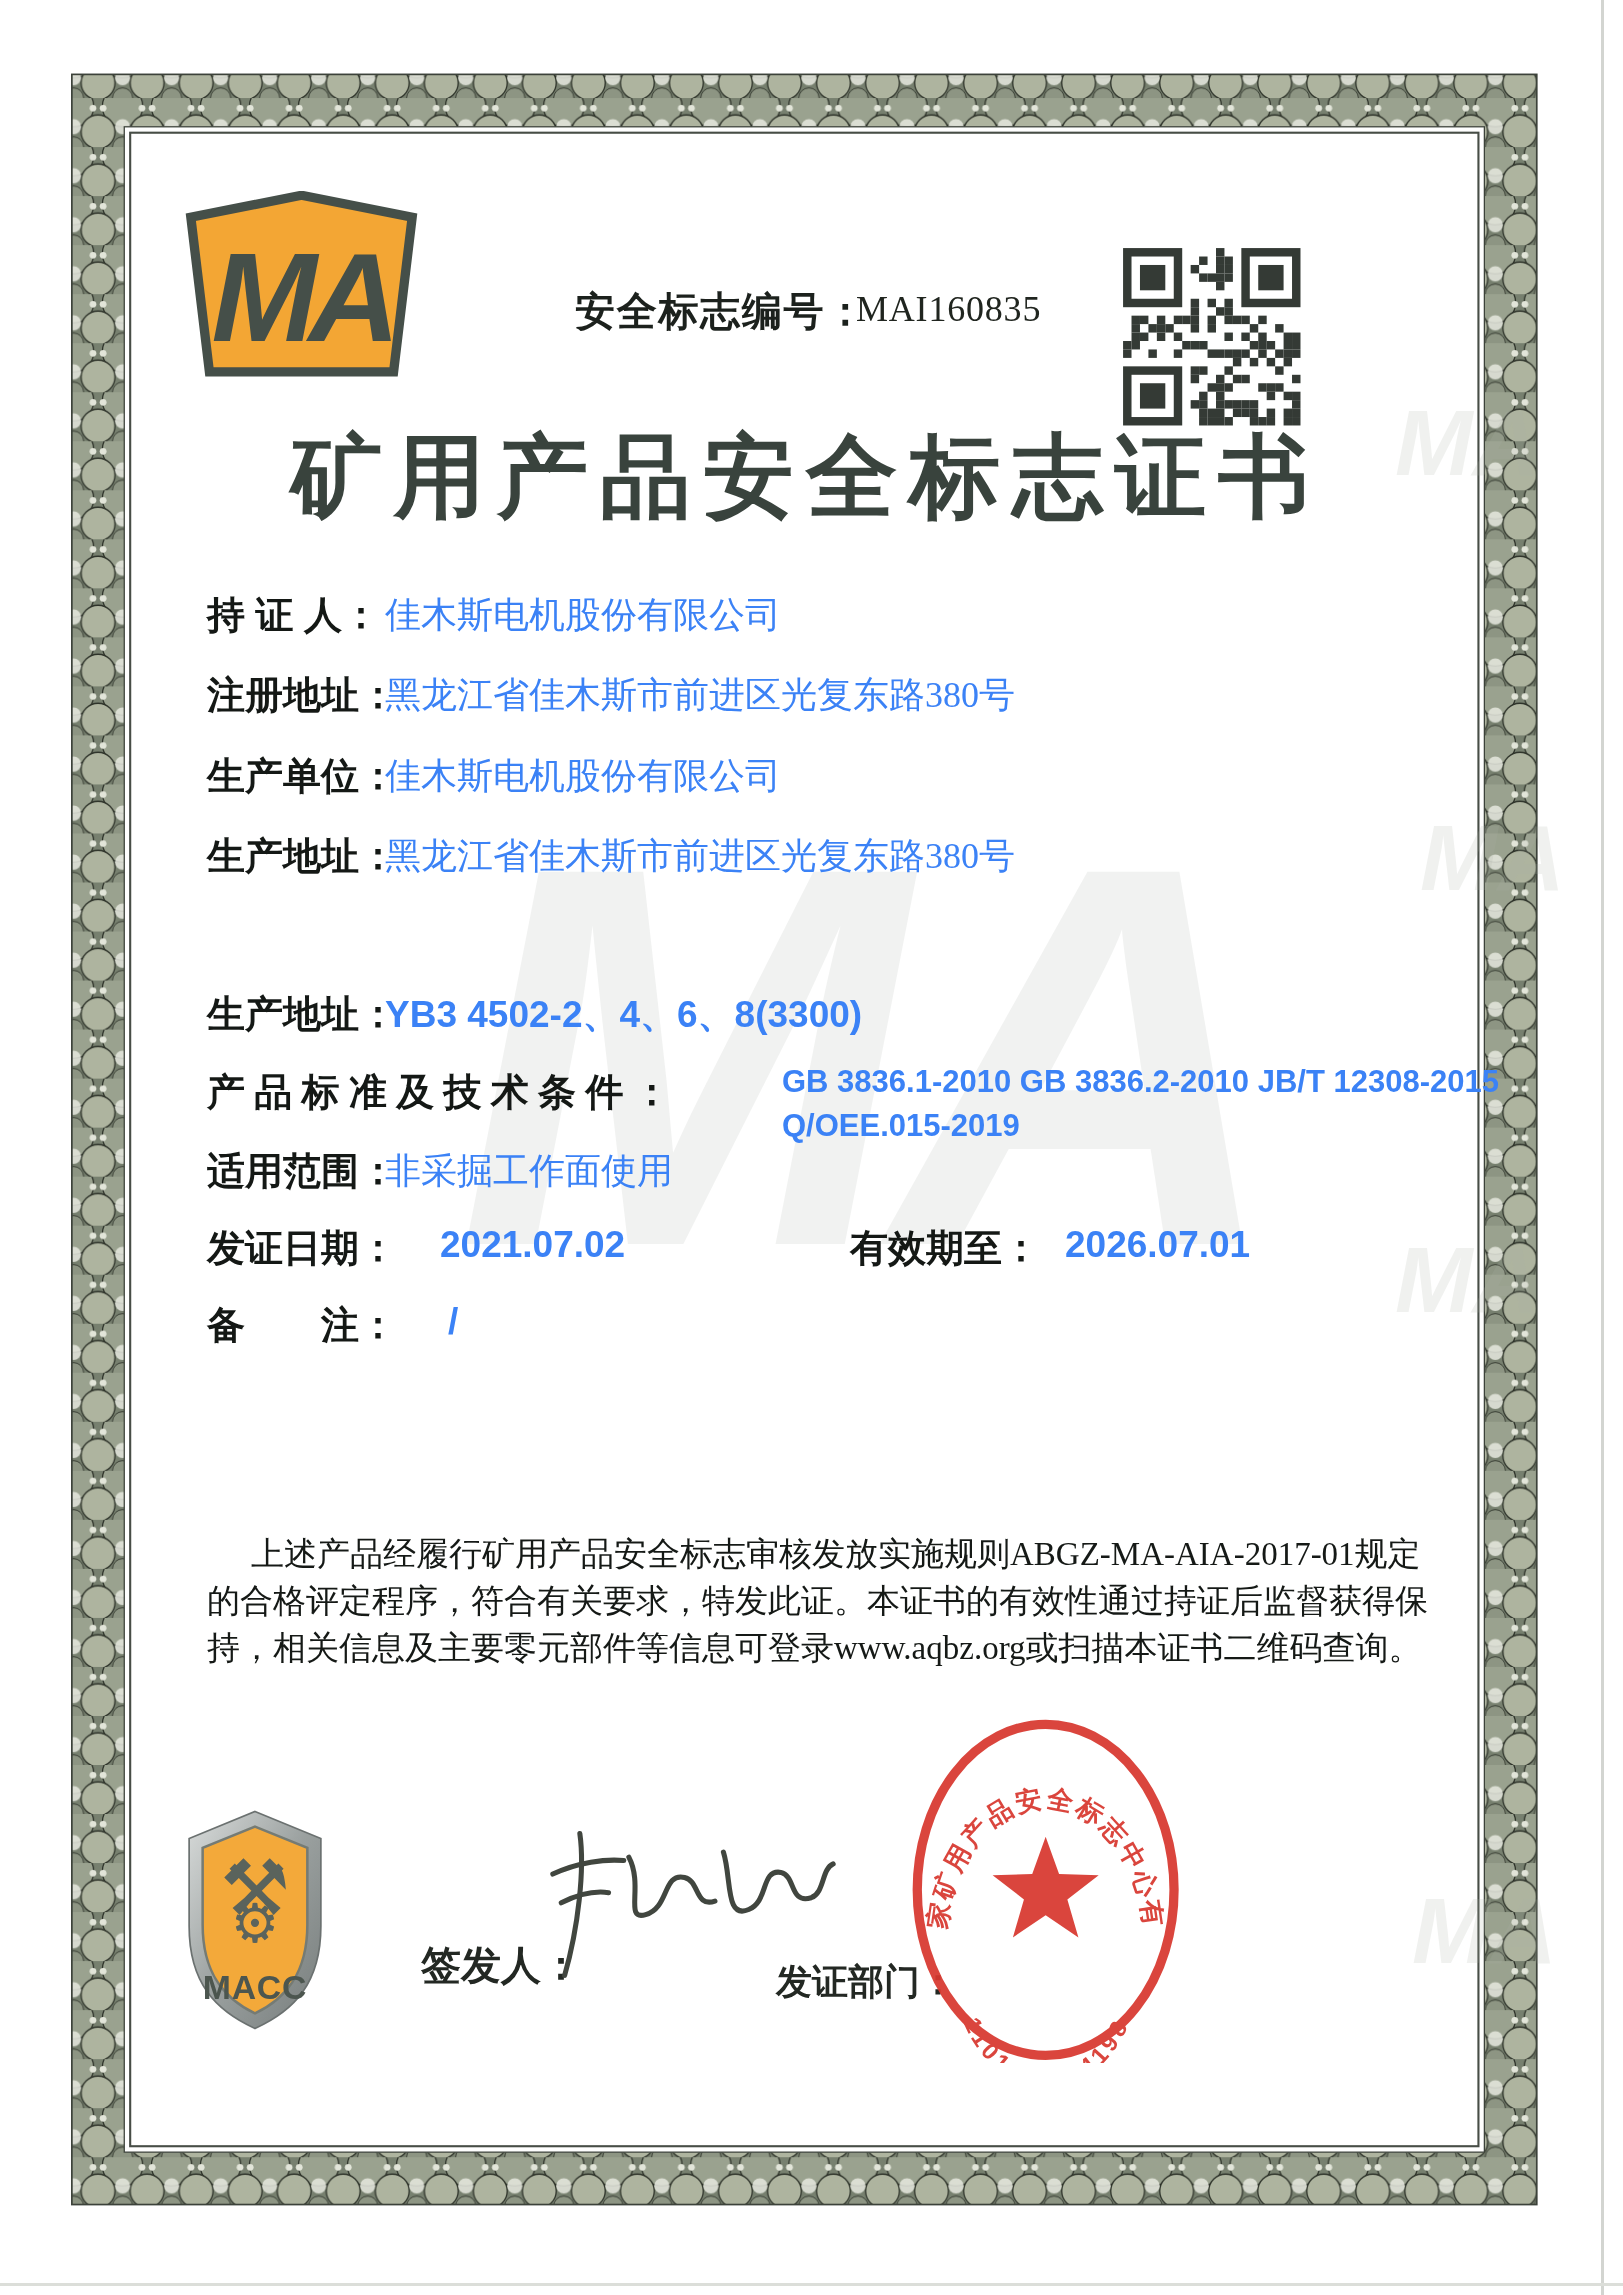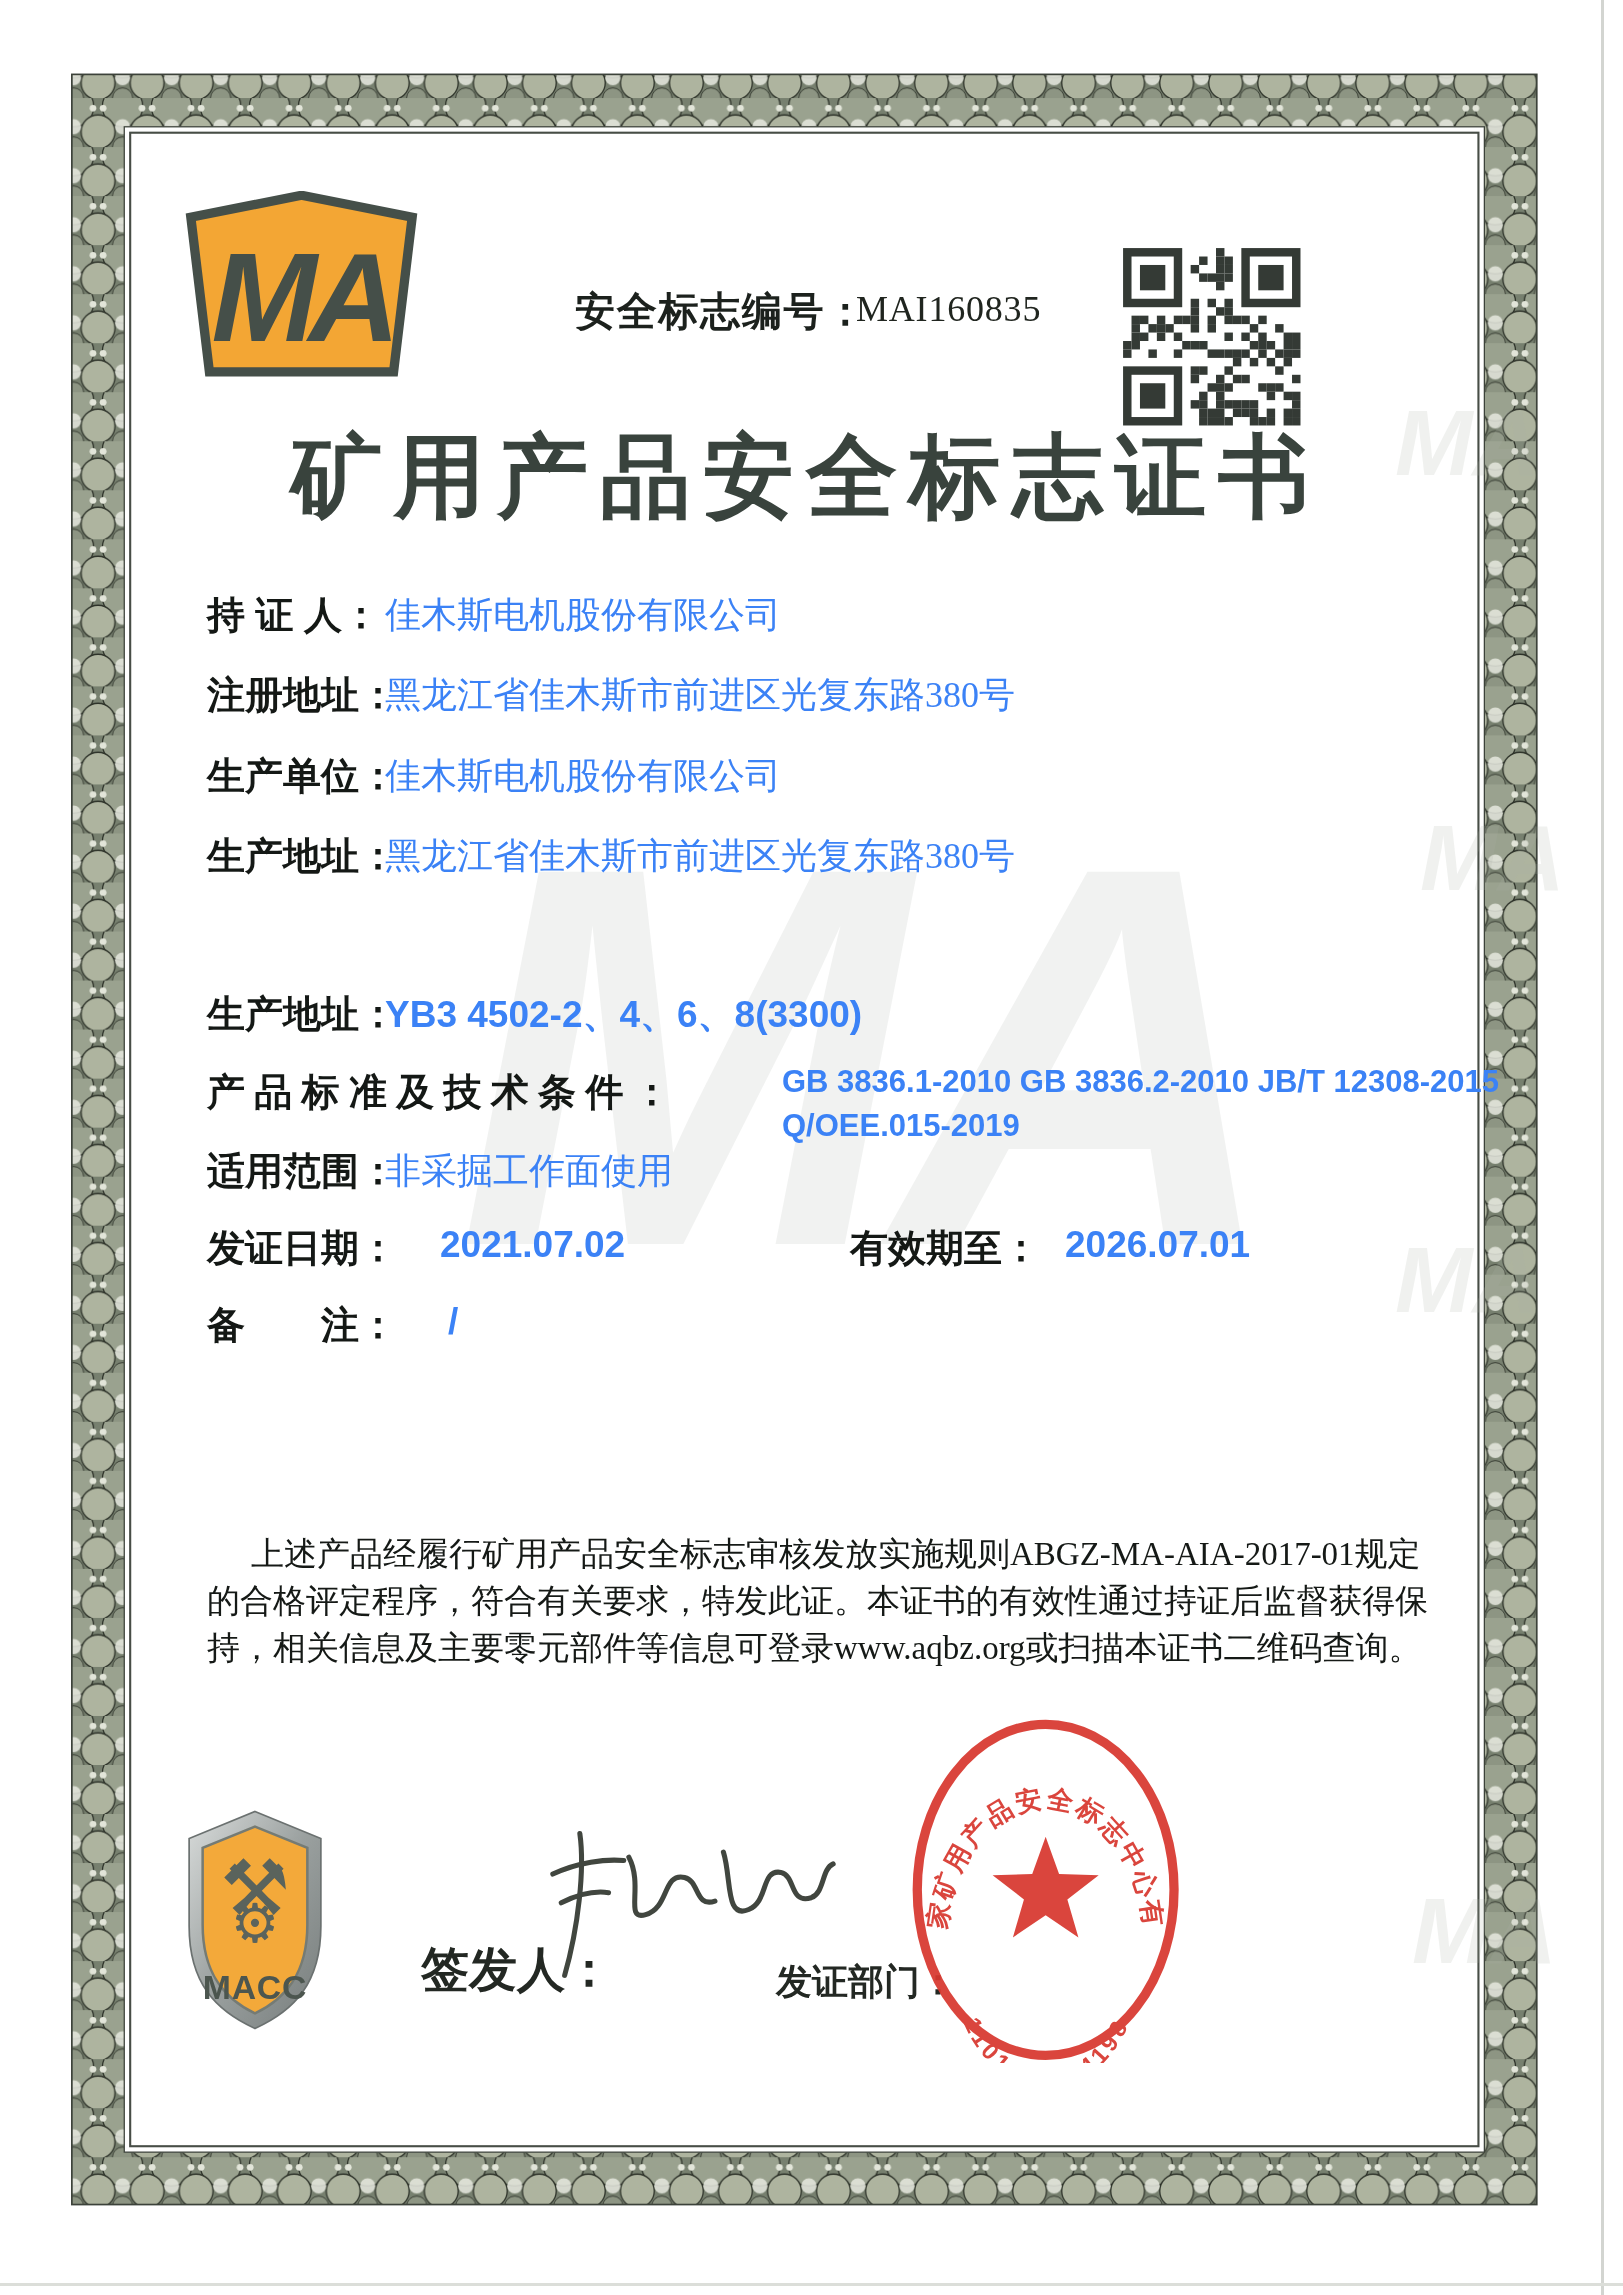--- a/index.html
+++ b/index.html
@@ -27,21 +27,21 @@
   .flabel{position:absolute;left:207px;top:0;font-family:"Liberation Sans",sans-serif;
           font-weight:bold;font-size:38px;color:#141815;white-space:nowrap;}
   .fvalue{position:absolute;left:385px;top:0.8px;font-size:36px;color:#3b82f6;white-space:nowrap;}
   .fvalue.latin{font-family:"Liberation Sans",sans-serif;font-weight:bold;font-size:34px;}
   
   .para{position:absolute;left:207px;top:1503px;width:1201px;font-size:33px;line-height:47px;color:#151916;}
   .para .l1{padding-left:44px;margin-top:28px;}
   .para div{white-space:nowrap;}
   
   .signer-label{position:absolute;left:421px;top:1938px;font-family:"Liberation Sans",sans-serif;
-                font-weight:bold;font-size:48px;color:#232823;white-space:nowrap;}
+                font-weight:bold;font-size:40px;color:#232823;white-space:nowrap;}
   .issuer-label{position:absolute;left:776px;top:1938px;font-family:"Liberation Sans",sans-serif;
                 font-weight:bold;font-size:36px;color:#232823;white-space:nowrap;margin-top:20px;}
 </style>
 </head>
 <body>
 
 <div class="page">
 
   <svg class="abs" style="left:0;top:0" width="1623" height="2295" viewBox="0 0 1920 2715">
     <defs>

